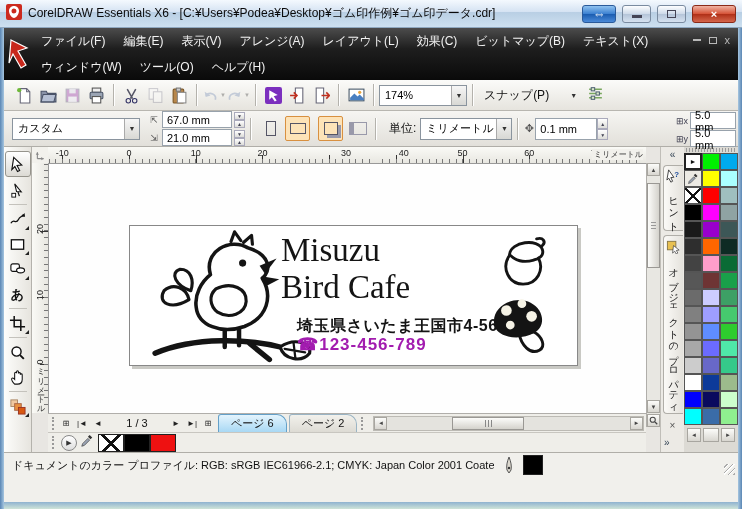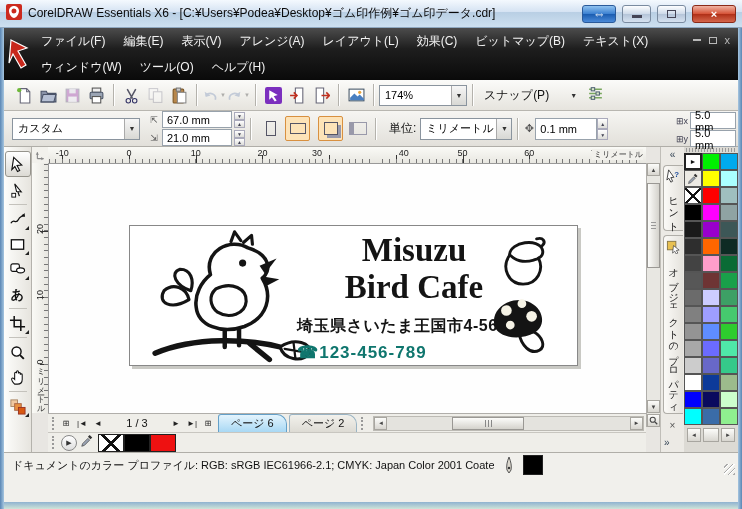--- a/index.html
+++ b/index.html
@@ -68,23 +68,23 @@
   .hlabel{position:absolute;top:1px;transform:translateX(-50%);}
   .htick{position:absolute;bottom:0;width:1px;height:8px;background:#333;}
   .hunit{position:absolute;right:3px;top:2px;font-size:8px;color:#333;background:#f2f1ec;padding-left:2px;z-index:2;}
   .vruler{position:absolute;left:32px;top:163px;width:16px;height:250px;background:linear-gradient(90deg,#fafaf6,#e8e7e1);border-right:1px solid #999;font-size:9px;color:#222;z-index:11;}
   .vruler::after{content:"";position:absolute;top:0;bottom:0;right:0;width:4px;background:repeating-linear-gradient(180deg,transparent 0 5.67px,#777 5.67px 6.67px);background-position-y:-5px;}
   .vlabel{position:absolute;left:0;width:16px;text-align:center;transform:rotate(-90deg);}
   .vtick{position:absolute;right:0;height:1px;width:8px;background:#333;}
   .vunit{position:absolute;left:2px;bottom:4px;font-size:8px;writing-mode:vertical-rl;color:#333;}
   .canvas{position:absolute;left:48px;top:163px;width:598px;height:250px;background:#fefefe;overflow:hidden;z-index:5;}
   .page{position:absolute;left:81px;top:62px;width:447px;height:139px;background:#fff;border:1px solid #888;box-shadow:3px 3px 0 #c9c9c4;}
-  .stamp-title{position:absolute;left:168px;top:6px;width:232px;text-align:center;font-family:"Liberation Serif","DejaVu Serif",serif;font-weight:700;font-size:33px;line-height:37px;color:#141414;}
+  .stamp-title{position:absolute;left:151px;top:6px;width:232px;font-family:"Liberation Serif","DejaVu Serif",serif;font-weight:400;font-size:33px;line-height:37px;color:#141414;}
   .stamp-address{position:absolute;left:167px;top:90px;font-weight:bold;font-size:16px;color:#141414;letter-spacing:.5px;white-space:nowrap;}
-  .stamp-phone{position:absolute;left:167px;top:116px;font-weight:bold;font-size:17px;color:#0f766e;letter-spacing:1px;white-space:nowrap;}
+  .stamp-phone{position:absolute;left:167px;top:108px;font-weight:bold;font-size:17px;color:#a21caf;letter-spacing:1px;white-space:nowrap;}
   .bird{position:absolute;left:8px;top:4px;}
   .acorn{position:absolute;left:368px;top:7px;}
   .mushroom{position:absolute;left:358px;top:68px;}
   
   .vscroll{position:absolute;left:646px;top:163px;width:14px;height:264px;background:#e8e7e2;border-left:1px solid #b0aeaa;box-sizing:border-box;z-index:11;}
   .sbtn{width:13px;height:13px;background:linear-gradient(#fcfcfa,#d8d6d0);border:1px solid #a8a6a0;box-sizing:border-box;font-size:6px;color:#444;display:flex;align-items:center;justify-content:center;}
   .vthumb{position:absolute;left:0;top:20px;width:13px;height:85px;background:linear-gradient(90deg,#fcfcfa,#d4d2cc);border:1px solid #9a9894;box-sizing:border-box;}
   .vthumb::after{content:"";position:absolute;left:3px;right:3px;top:38px;height:8px;background:repeating-linear-gradient(180deg,#999 0 1px,transparent 1px 3px);}
   .vs-down{position:absolute;bottom:14px;}
   .vs-zoom{position:absolute;bottom:0;}
@@ -432,21 +432,21 @@
   <div class="hruler" id="hruler">
     <span class="hunit">ミリメートル</span>
   <span class="hlabel" style="left: 14.3px;">-10</span>
       <span class="htick" style="left: 14.3px;"></span>
       <span class="hlabel" style="left: 81px;">0</span>
       <span class="htick" style="left: 81px;"></span>
       <span class="hlabel" style="left: 147.7px;">10</span>
       <span class="htick" style="left: 147.7px;"></span>
       <span class="hlabel" style="left: 214.4px;">20</span>
       <span class="htick" style="left: 214.4px;"></span>
-      <span class="hlabel" style="left: 269px;">30</span>
+      <span class="hlabel" style="left: 298px;">30</span>
       <span class="htick" style="left: 281.1px;"></span>
       <span class="hlabel" style="left: 347.8px; margin-left: 8px;">40</span>
       <span class="htick" style="left: 347.8px;"></span>
       <span class="hlabel" style="left: 414.5px;">50</span>
       <span class="htick" style="left: 414.5px;"></span>
       <span class="hlabel" style="left: 481.2px;">60</span>
       <span class="htick" style="left: 481.2px;"></span>
       <span class="hlabel" style="left: 547.9px;">70</span>
       <span class="htick" style="left: 547.9px;"></span>
     </div>

